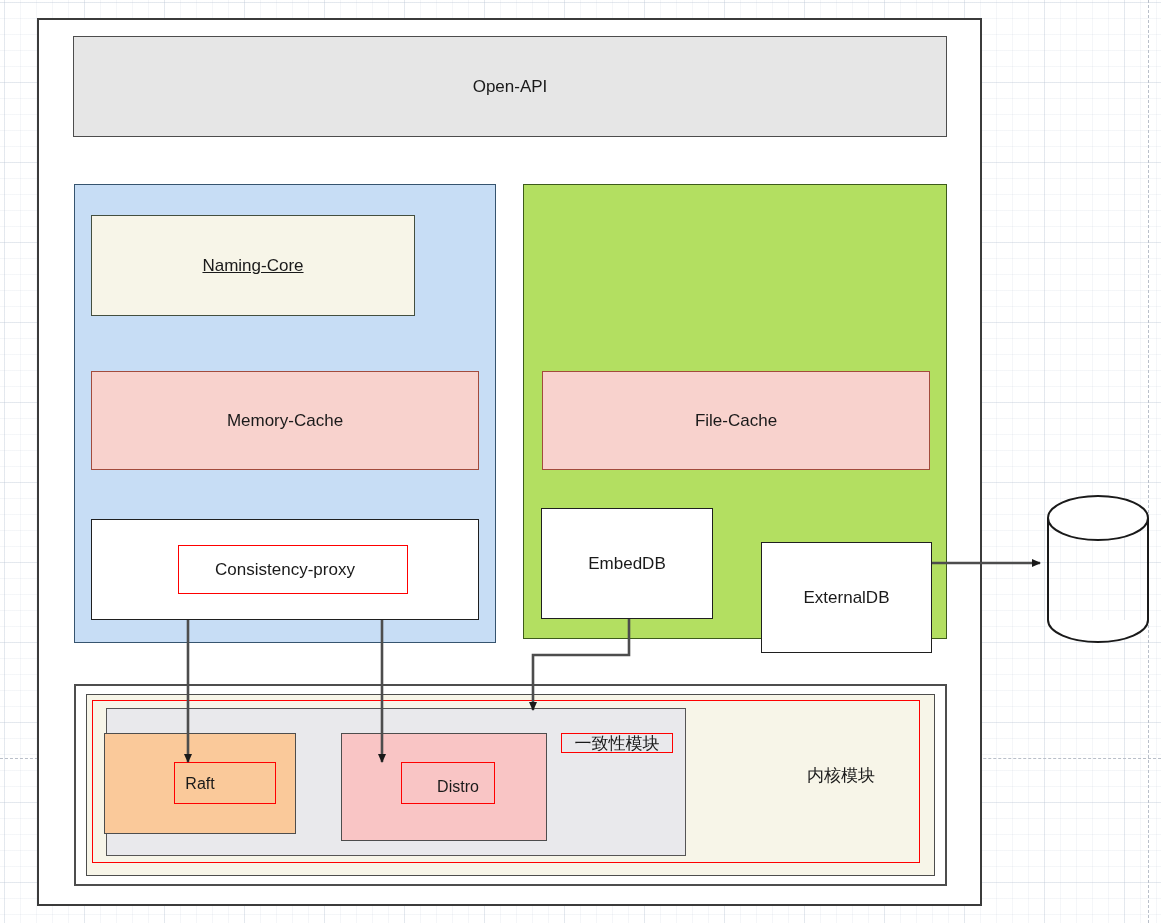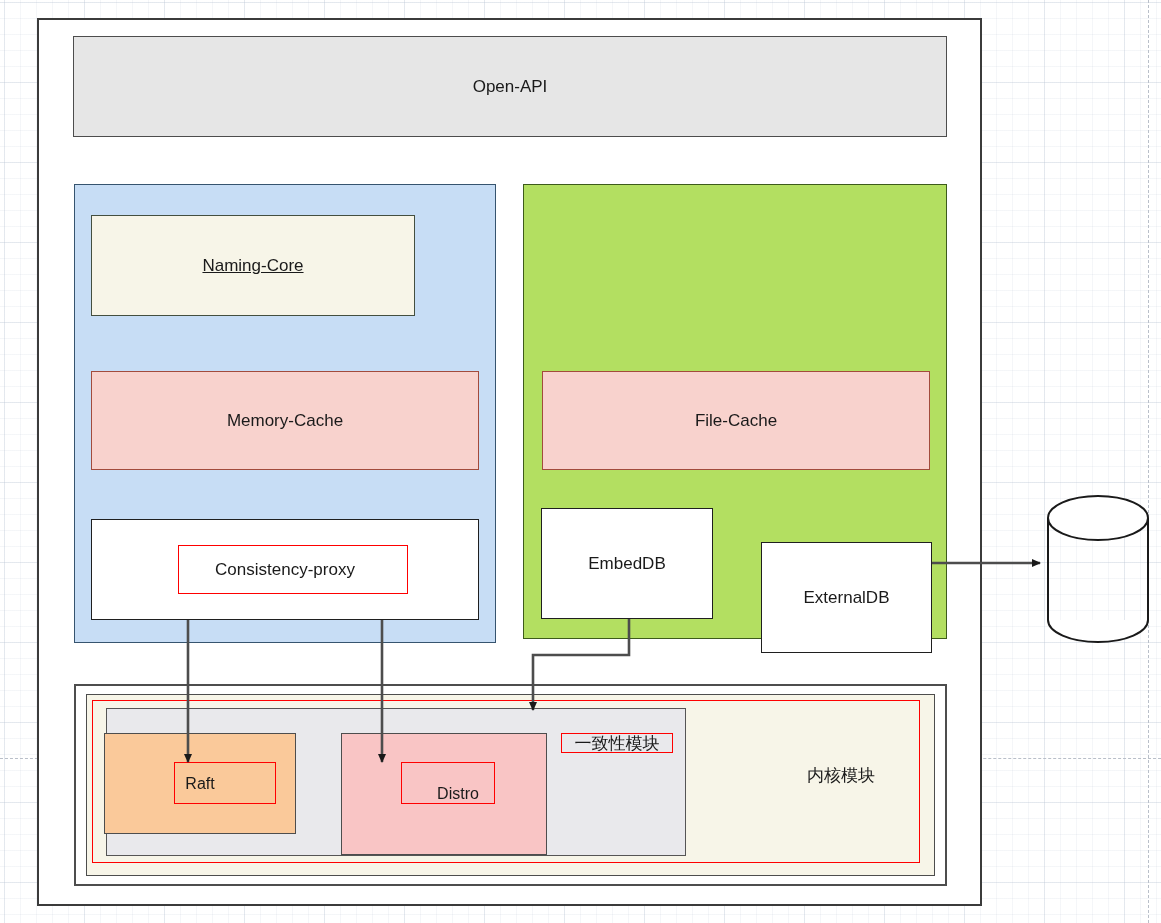--- a/index.html
+++ b/index.html
@@ -193,21 +193,21 @@
 
   <div class="box consistency-group" style="left:106px; top:708px; width:580px; height:148px;"></div>
 
   <div class="cn-label boxed" style="left:561px; top:733px; width:112px; height:20px;">一致性模块</div>
 
   <div class="box raft-box" style="left:104px; top:733px; width:192px; height:101px;">
     <span class="label-text">Raft</span>
   </div>
   <div class="red-annot" style="left:174px; top:762px; width:102px; height:42px;"></div>
 
-  <div class="box distro-box" style="left:341px; top:733px; width:206px; height:122px;padding-left:28px;">
+  <div class="box distro-box" style="left:341px; top:733px; width:206px; height:108px;padding-left:28px;">
     <span class="label-text">Distro</span>
   </div>
   <div class="red-annot" style="left:401px; top:762px; width:94px; height:42px;"></div>
 
   <div class="cyl-wrap" style="left:1042px; top:492px; width:112px; height:156px;">
     <svg width="112" height="156" viewBox="0 0 112 156">
       <path d="M6,26 L6,128" stroke="#1a1a1a" stroke-width="2" fill="none"></path>
       <path d="M106,26 L106,128" stroke="#1a1a1a" stroke-width="2" fill="none"></path>
       <path d="M6,128 A50,22 0 0 0 106,128" stroke="#1a1a1a" stroke-width="2" fill="#ffffff"></path>
       <ellipse cx="56" cy="26" rx="50" ry="22" stroke="#1a1a1a" stroke-width="2" fill="#ffffff"></ellipse>

